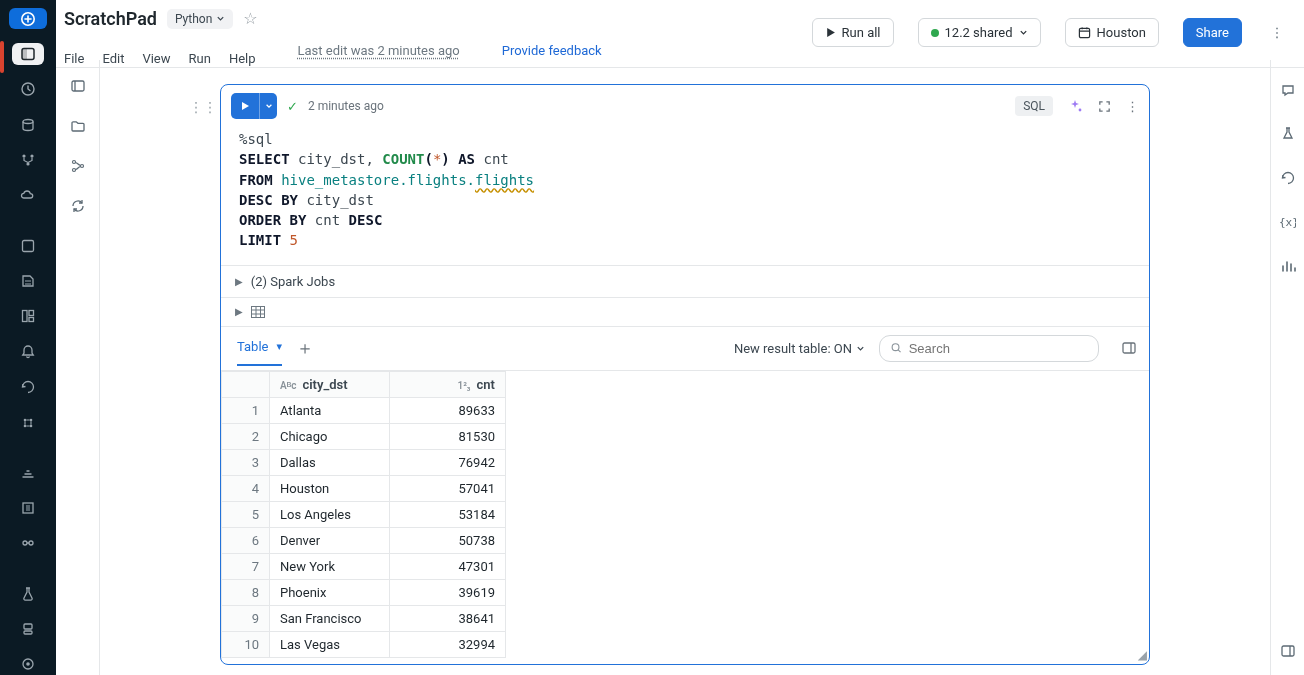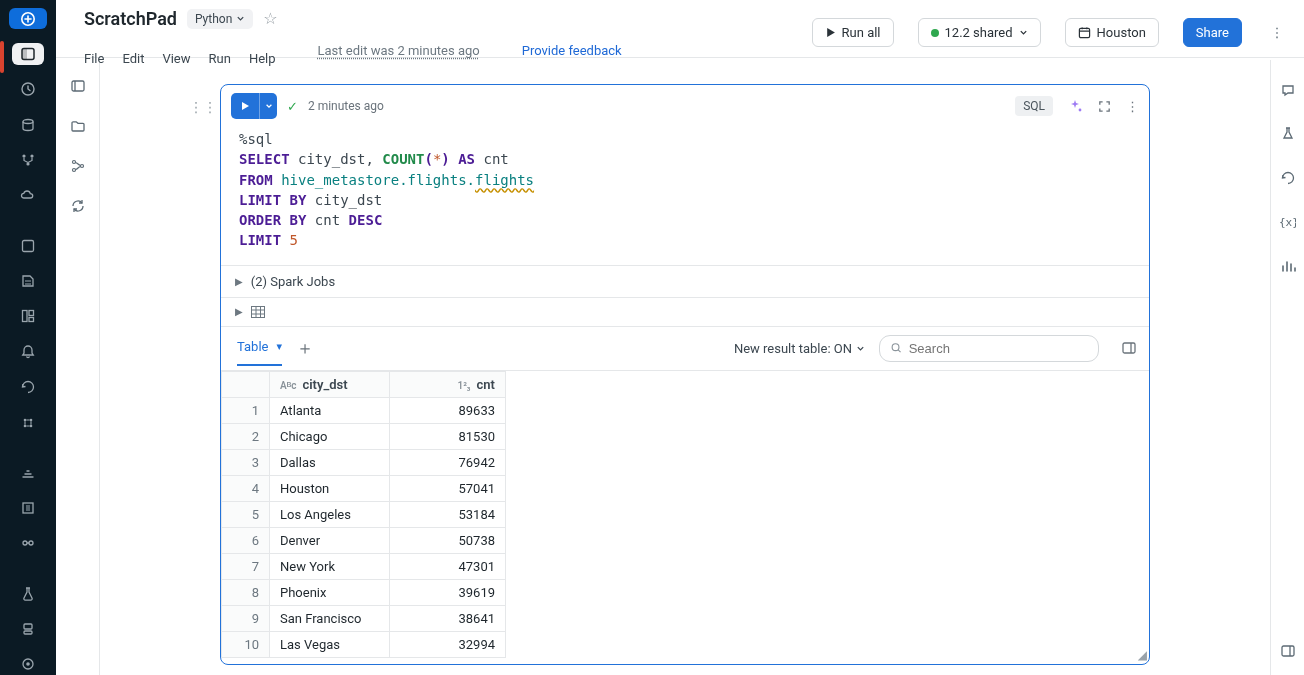--- a/index.html
+++ b/index.html
@@ -14,21 +14,21 @@
   .rail-left .sep { width:20px; height:1px; }
   
   
   .gutter-left { position:absolute; left:56px; top:60px; width:44px; height:calc(100% - 60px); border-right:1px solid #e5e7e9; display:flex; flex-direction:column; align-items:center; padding-top:16px; gap:20px; color:#5c6a74; }
   .gutter-icon { width:20px; height:20px; display:flex; align-items:center; justify-content:center; cursor:pointer; }
 
   
   .rail-right { position:absolute; right:0; top:60px; width:34px; height:calc(100% - 60px); border-left:1px solid #e5e7e9; display:flex; flex-direction:column; align-items:center; padding-top:20px; gap:24px; color:#5c6a74; }
 
   
-  .header { position:absolute; left:56px; right:0; top:0; height:58px; border-bottom:1px solid #e5e7e9; display:flex; align-items:flex-start; padding:8px 16px 0 28px; }
+  .header { position:absolute; left:56px; right:0; top:0; height:68px; border-bottom:1px solid #e5e7e9; display:flex; align-items:flex-start; padding:8px 16px 0 8px; }
   .header-left { display:flex; flex-direction:column; gap:6px; }
   .title-row { display:flex; align-items:center; gap:10px; }
   .nb-title { font-size:18px; font-weight:600; }
   .lang-pill { background:#f1f2f4; border-radius:5px; padding:3px 8px; font-size:12px; color:#3c4750; display:flex; align-items:center; gap:4px; cursor:pointer;}
   .star { color:#949ca3; font-size:16px; cursor:pointer;}
   .menu-row { display:flex; gap:18px; align-items:center; font-size:13px; color:#3c4750; }
   .menu-row span.m { cursor:pointer;margin-top:16px; }
   .last-edit { color:#6d7881; text-decoration:underline dotted; text-underline-offset:3px; cursor:pointer;}
   .feedback { color:#1f69d6; cursor:pointer;}
   .header-right { margin-left:auto; display:flex; align-items:center; gap:24px; padding-top:10px;}
@@ -46,21 +46,21 @@
   .run-split .run { width:28px; height:26px; background:#2272d9; border-radius:5px 0 0 5px; display:flex; align-items:center; justify-content:center; color:#fff; }
   .run-split .dd { width:18px; height:26px; background:#2272d9; border-radius:0 5px 5px 0; display:flex; align-items:center; justify-content:center; color:#fff; border-left:1px solid rgba(255,255,255,.35);}
   .chk { color:#2fa84f; font-size:13px;}
   .cell-time { color:#6a737b; font-size:12px;}
   .cell-toolbar-right { margin-left:auto; display:flex; align-items:center; gap:14px; color:#6a737b;}
   .sql-pill { background:#eef0f2; padding:3px 8px; border-radius:4px; font-size:12px; color:#4a545c; cursor:pointer;}
   .ti { cursor:pointer; display:flex; align-items:center;}
 
   
   .code { font-family: ui-monospace, SFMono-Regular, Menlo, monospace; font-size:14px; line-height:1.45; padding:4px 18px 14px 18px; white-space:pre; color:#3c4750;}
-  .kw-blue { color:#4c1d95; font-weight:600;}
+  .kw-blue { color:#0f172a; font-weight:600;}
   .kw-green { color:#218a4a; font-weight:600;}
   .kw-orange { color:#c0572a; }
   .kw-teal { color:#0a8080;}
   .warn-underline { text-decoration: underline wavy #c58f00; text-underline-offset:3px;}
 
   
   .out-strip { border-top:1px solid #e5e7e9; padding:8px 14px; display:flex; align-items:center; gap:8px; color:#3c4750; font-size:13px;}
   .out-strip + .out-strip { border-top:1px solid #e5e7e9;}
   .tri { font-size:10px; color:#6d7881; cursor:pointer;}
   .df-icon { font-size:13px; color:#6d7881;}
@@ -355,21 +355,21 @@
             <svg width="15" height="15" viewBox="0 0 16 16">
               <path d="M3 6V3h3M13 6V3h-3M3 10v3h3M13 10v3h-3" fill="none" stroke="currentColor" stroke-width="1.4"></path>
             </svg>
           </span>
         <span class="ti">⋮</span>
       </div>
     </div>
     <div class="code"><span>%sql</span>
 <span class="kw-blue">SELECT</span><span> city_dst, </span><span class="kw-green">COUNT</span><span class="kw-blue">(</span><span class="kw-orange">*</span><span class="kw-blue">) </span><span class="kw-blue">AS</span><span> cnt</span>
 <span class="kw-blue">FROM</span><span> </span><span class="kw-teal">hive_metastore.flights.</span><span class="kw-teal warn-underline">flights</span>
-<span class="kw-blue">LIMIT BY</span><span> city_dst</span>
+<span class="kw-blue">DESC BY</span><span> city_dst</span>
 <span class="kw-blue">ORDER BY</span><span> cnt </span><span class="kw-blue">DESC</span>
 <span class="kw-blue">LIMIT</span><span> </span><span class="kw-orange">5</span>
 </div>
 
     <div class="out-strip">
       <span class="tri">▶</span>
       <span>(2) Spark Jobs</span>
     </div>
     <div class="out-strip">
       <span class="tri">▶</span>

